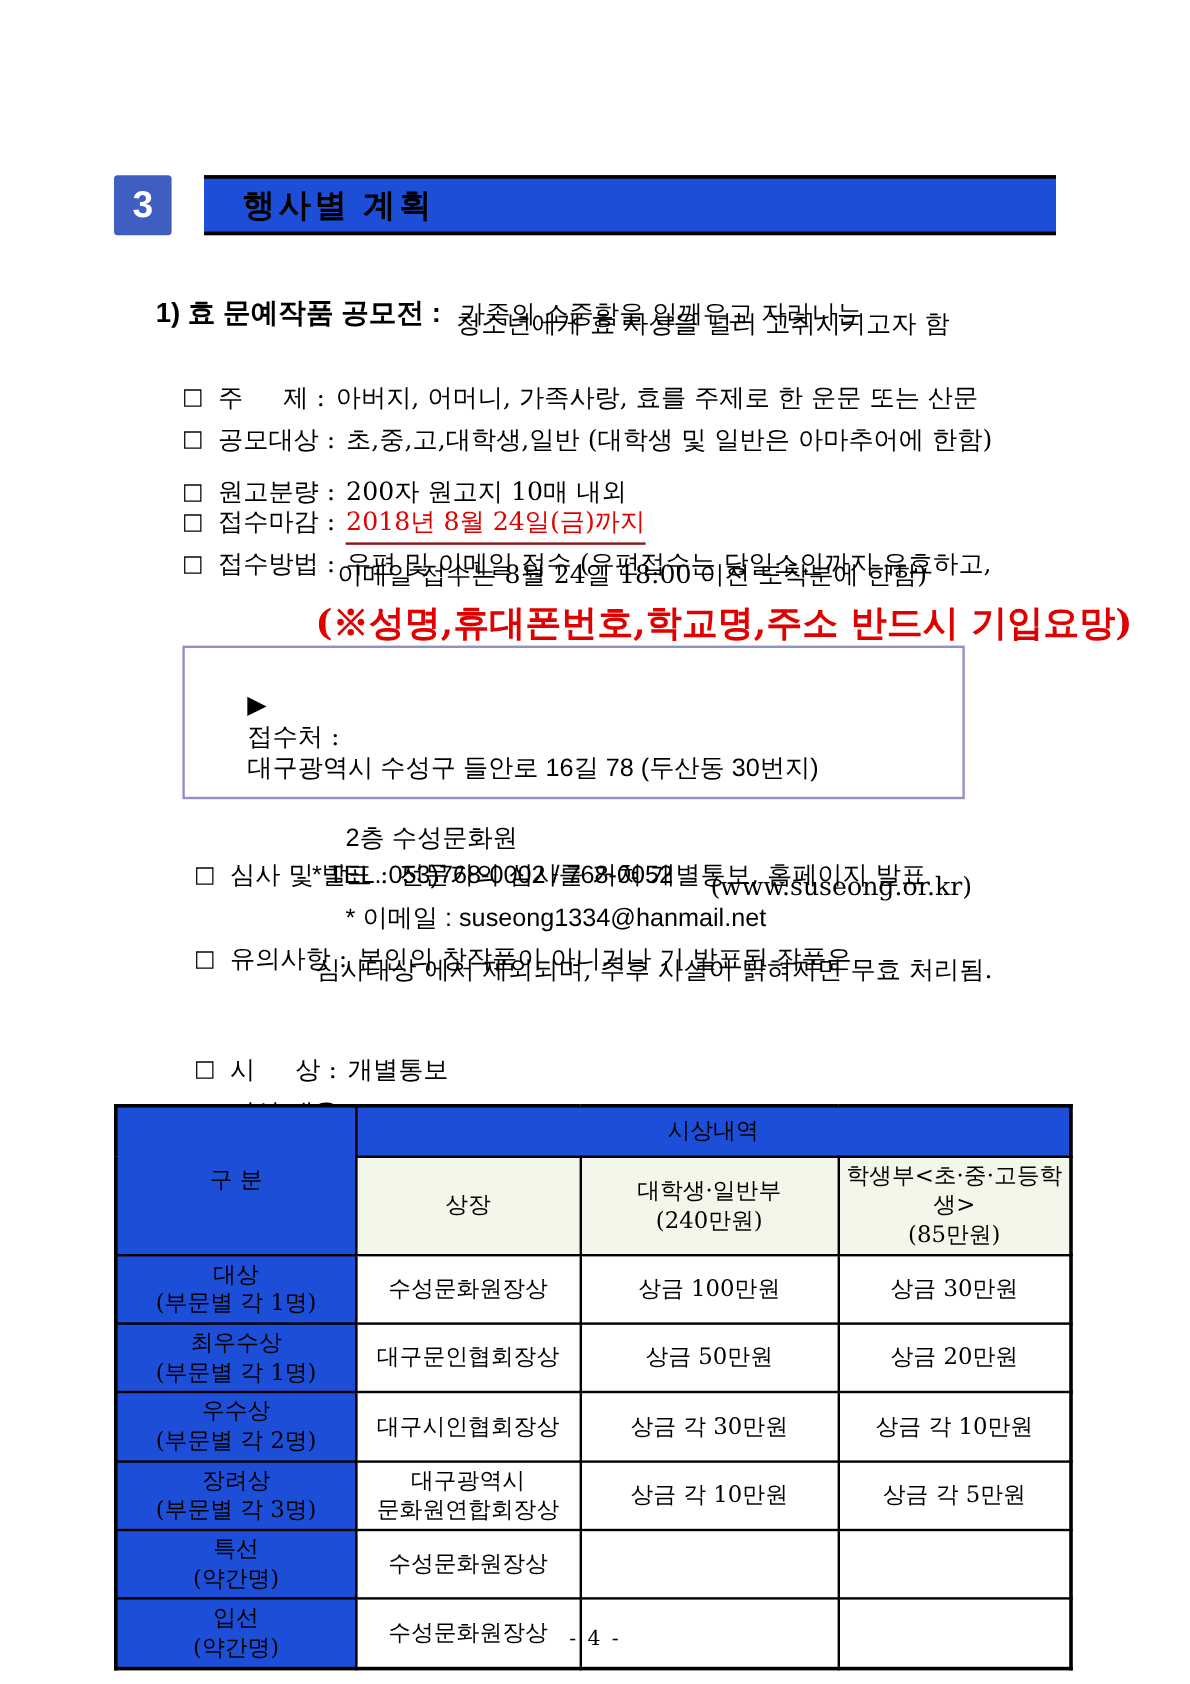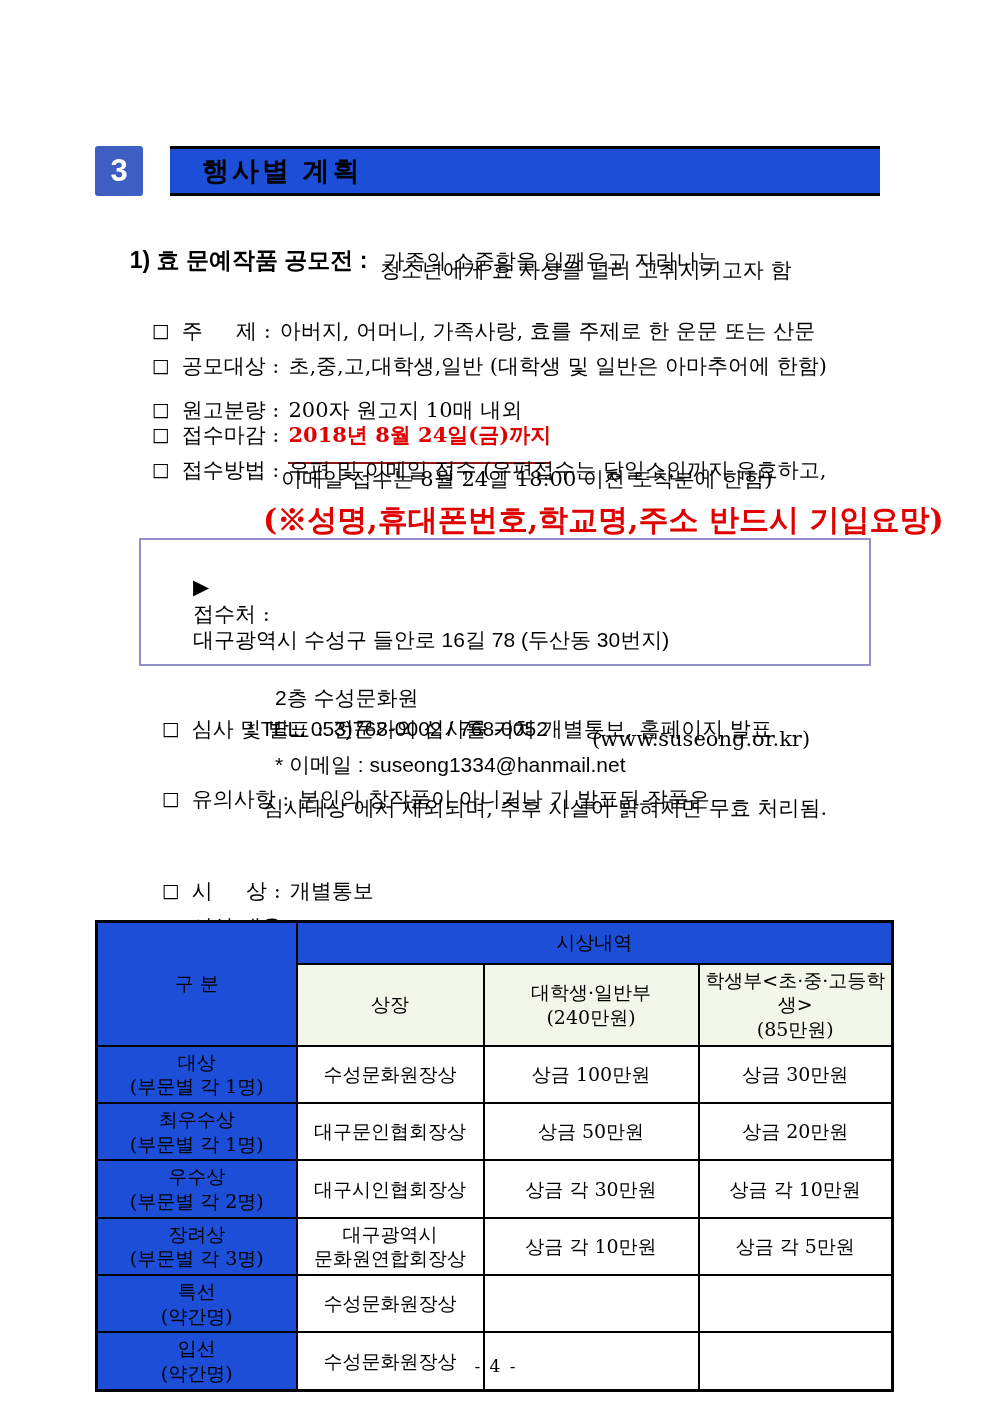--- a/index.html
+++ b/index.html
@@ -39,25 +39,25 @@
   .line { white-space:pre-wrap; font-size:21px; line-height:1.25; }
   .event-title {
     font-family:"Liberation Sans", sans-serif;
     font-weight:bold; font-size:23px;
   }
   .purpose { margin-left:16px; }
   .bullet { display:inline-block; margin-right:12px; font-size:19px; transform:translateY(-1px); }
   .val { margin-left:9px; }
   .red { color:#e00000; }
   .bold { font-weight:bold; }
-  .date-underline { border-bottom:2px solid #8b1515; padding-bottom:15px; font-weight:bold; }
+  .date-underline { border-bottom:2px solid #8b1515; padding-bottom:5px; font-weight:normal; }
 
   
   .reception-box {
-    left:139px; top:538px; width:732px; height:128px;
+    left:152px; top:538px; width:652px; height:128px;
     border:2px solid #9191c7;
     padding:8px 6px 0 12px;
     font-size:21px;
   }
   .reception-box .addr { font-family:"Liberation Sans", sans-serif; }
   .rcpt-l2 { margin:6px 0 0 122px; }
   .rcpt-l3 { margin:4px 0 0 94px; }
   .rcpt-l4 { margin:10px 0 0 122px; }
 
   

